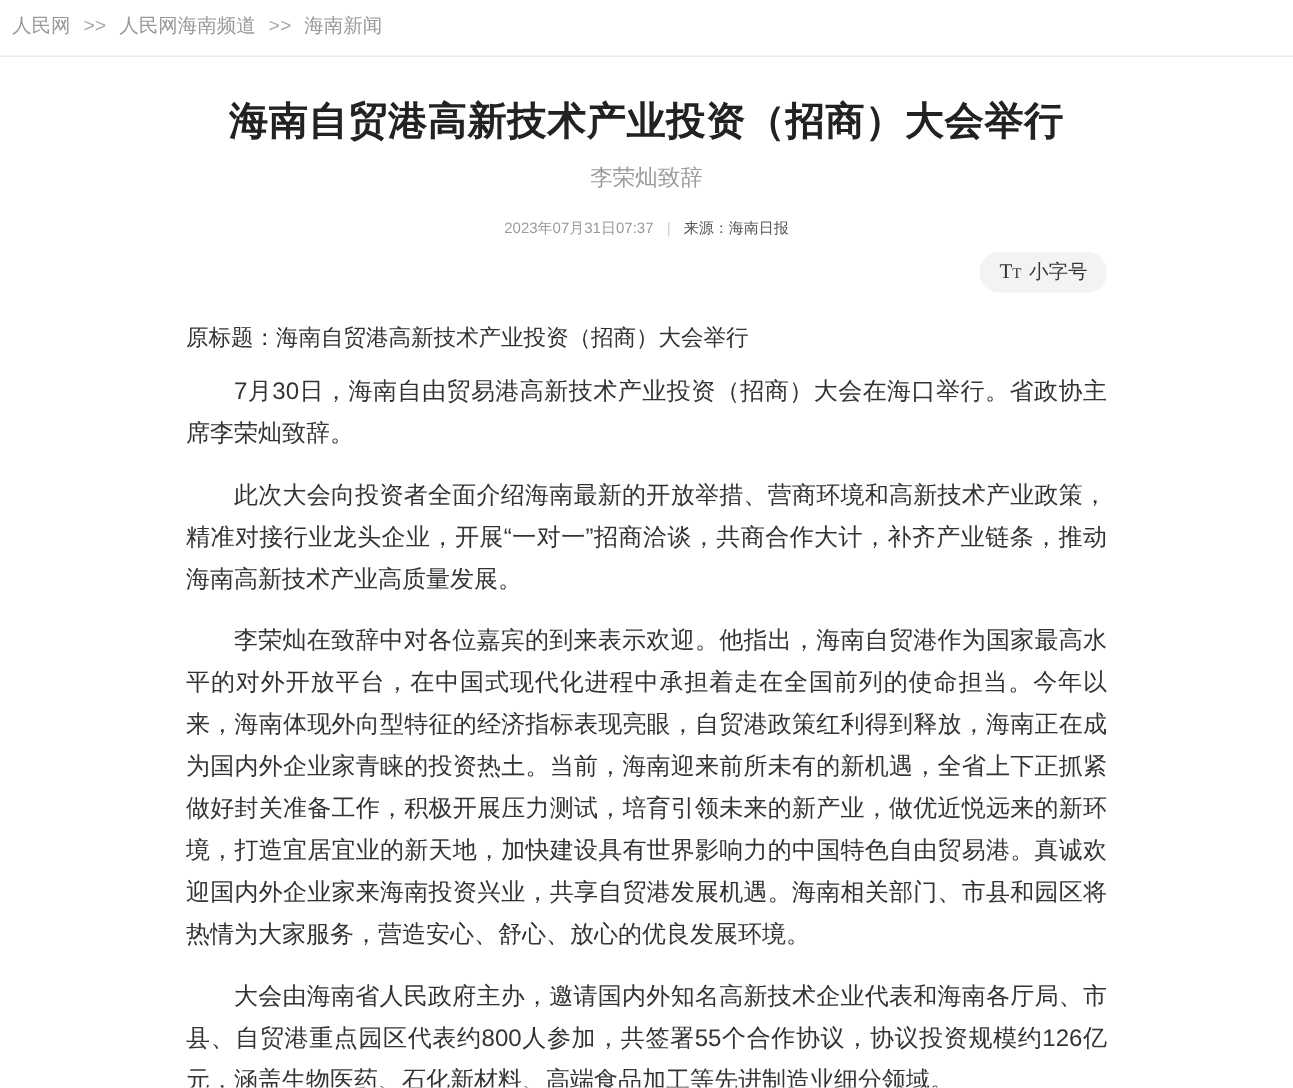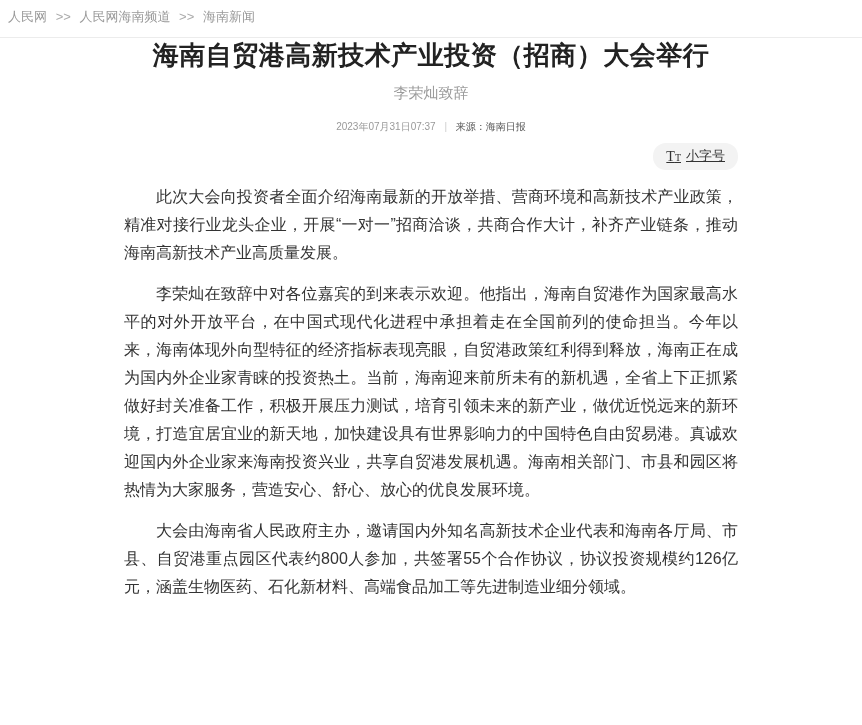--- a/index.html
+++ b/index.html
@@ -26,20 +26,21 @@
   .breadcrumb .sep {
     color: #aaa;
     margin: 0 5px;
   }
   
   .article {
     width: 614px;
     margin: 0 auto;
   }
   .article-title {
+    margin-top: 25px;
     text-align: center;
     font-size: 26px;
     font-weight: 700;
     color: #222;
     line-height: 1.35;
     letter-spacing: 0.5px;
   }
   .article-subtitle {
     margin-top: 11px;
     text-align: center;
@@ -68,21 +69,20 @@
     align-items: flex-end;
     gap: 5px;
     background: #f3f3f3;
     border: none;
     border-radius: 13px;
     padding: 4px 13px 5px;
     font-size: 13px;
     color: #333;
     cursor: pointer;
     font-family: "Liberation Sans", sans-serif;
-    text-decoration: underline;
   }
   .font-size-btn .t-icon {
     font-family: "Liberation Serif", "DejaVu Serif", serif;
     color: #333;
   }
   .font-size-btn .t-large { font-size: 14px; }
   .font-size-btn .t-small { font-size: 10px; }
   .original-title {
     margin-top: 21px;
     font-size: 15px;
@@ -121,21 +121,23 @@
     <span class="meta-source">来源：海南日报</span>
   </div>
 
   <div class="toolbar">
     <button class="font-size-btn">
       <span><span class="t-icon t-large">T</span><span class="t-icon t-small">T</span></span>
       <span>小字号</span>
     </button>
   </div>
 
+  <div class="original-title">原标题：海南自贸港高新技术产业投资（招商）大会举行</div>
 
   <div class="body-text">
+    <p>7月30日，海南自由贸易港高新技术产业投资（招商）大会在海口举行。省政协主席李荣灿致辞。</p>
     <p>此次大会向投资者全面介绍海南最新的开放举措、营商环境和高新技术产业政策，精准对接行业龙头企业，开展“一对一”招商洽谈，共商合作大计，补齐产业链条，推动海南高新技术产业高质量发展。</p>
     <p>李荣灿在致辞中对各位嘉宾的到来表示欢迎。他指出，海南自贸港作为国家最高水平的对外开放平台，在中国式现代化进程中承担着走在全国前列的使命担当。今年以来，海南体现外向型特征的经济指标表现亮眼，自贸港政策红利得到释放，海南正在成为国内外企业家青睐的投资热土。当前，海南迎来前所未有的新机遇，全省上下正抓紧做好封关准备工作，积极开展压力测试，培育引领未来的新产业，做优近悦远来的新环境，打造宜居宜业的新天地，加快建设具有世界影响力的中国特色自由贸易港。真诚欢迎国内外企业家来海南投资兴业，共享自贸港发展机遇。海南相关部门、市县和园区将热情为大家服务，营造安心、舒心、放心的优良发展环境。</p>
     <p>大会由海南省人民政府主办，邀请国内外知名高新技术企业代表和海南各厅局、市县、自贸港重点园区代表约800人参加，共签署55个合作协议，协议投资规模约126亿元，涵盖生物医药、石化新材料、高端食品加工等先进制造业细分领域。</p>
 
   </div>
 
 </div>
 
 </body></html>

